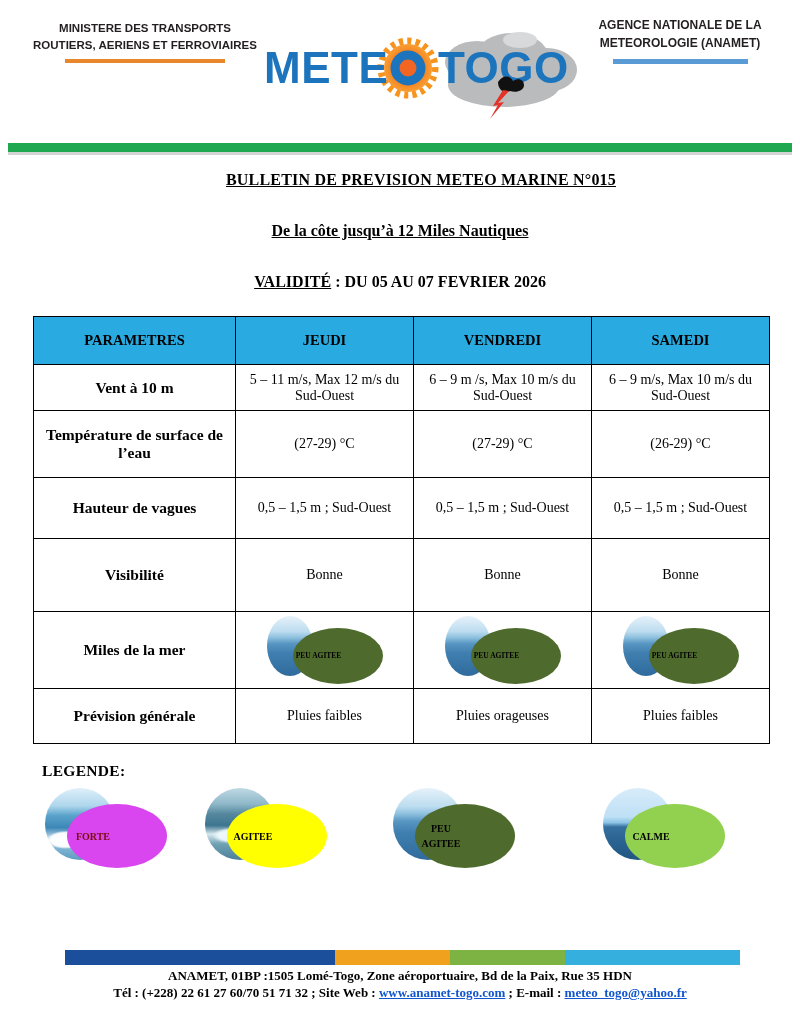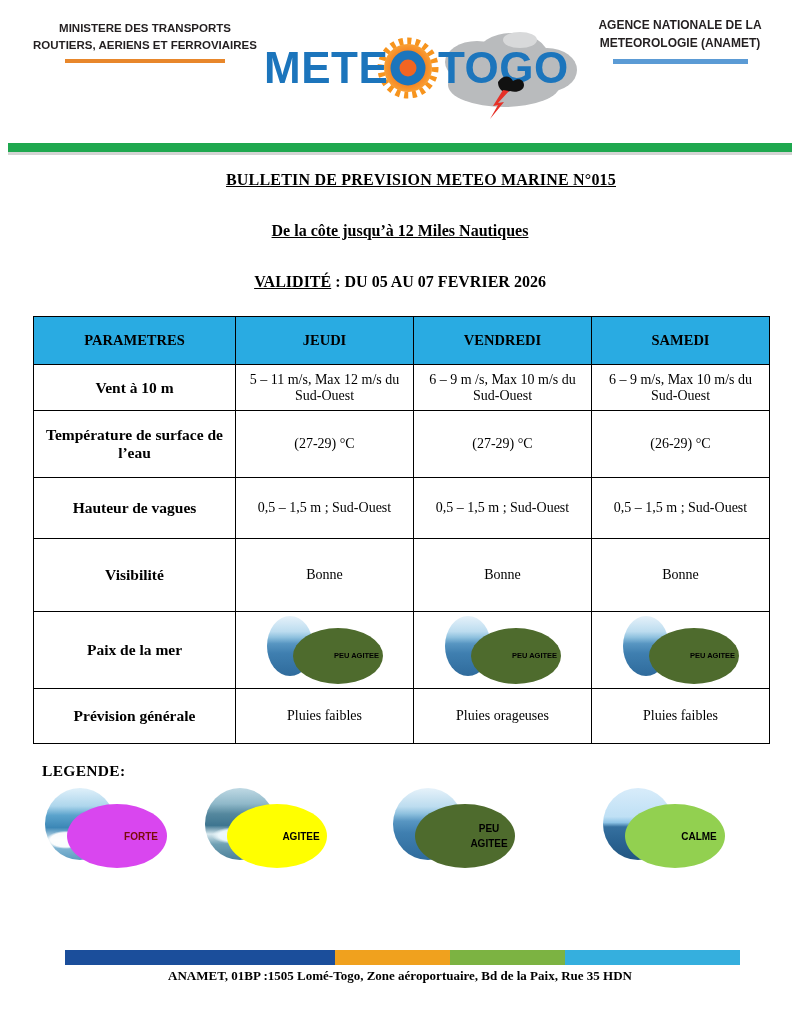--- a/index.html
+++ b/index.html
@@ -69,22 +69,22 @@
   .col-p { width:202px; } .col-d { width:178px; }
 
   
   .sea-combo { position:relative; width:116px; height:68px; margin:0 auto; }
   .sea-oval {
     position:absolute; left:0; top:0; width:46px; height:60px; border-radius:50%;
     background:
       linear-gradient(180deg,#e6f2fa 0%, #bcdcef 26%, #8dc0de 36%, #5896c2 46%, #3f7fb0 62%, #2f6b9c 100%);
   }
   .state-oval {
-    position:absolute; display:flex; align-items:center; justify-content:flex-end;
-    text-align:center; font-family:Liberation Sans, sans-serif; font-weight:bold;
+    position:absolute; display:flex; align-items:center; justify-content:flex-start;
+    text-align:center; font-family:Liberation Serif, serif; font-weight:bold;
     border-radius:50%;
   }
   .sea-combo .state-oval {
     left:26px; top:12px; width:90px; height:56px; background:#4e6b2d;
     color:#000; font-size:7.5px; line-height:1.6;
   }
   .sea-combo .state-oval span, .legend-item .state-oval span { display:block; width:52px; }
 
   
   .legend-title {
@@ -218,21 +218,21 @@
       <td class="val">0,5 – 1,5 m ; Sud-Ouest</td>
       <td class="val">0,5 – 1,5 m ; Sud-Ouest</td>
     </tr>
     <tr style="height:73px;">
       <td class="param">Visibilité</td>
       <td class="val">Bonne</td>
       <td class="val">Bonne</td>
       <td class="val">Bonne</td>
     </tr>
     <tr style="height:77px;">
-      <td class="param">Paix de la mer</td>
+      <td class="param">Miles de la mer</td>
       <td>
         <div class="sea-combo">
           <div class="sea-oval sea-peu"></div>
           <div class="state-oval">
                 <span>PEU AGITEE</span>
               </div>
         </div>
       </td>
       <td>
         <div class="sea-combo">
@@ -288,15 +288,16 @@
   </div>
 
   <div class="footer-bar">
     <div class="seg seg-blue"></div>
     <div class="seg seg-orange"></div>
     <div class="seg seg-green"></div>
     <div class="seg seg-cyan"></div>
   </div>
   <div class="footer-text">
     <div>ANAMET, 01BP :1505 Lomé-Togo, Zone aéroportuaire, Bd de la Paix, Rue 35 HDN</div>
+    <div><span>Tél : (+228) 22 61 27 60/70 51 71 32 ; Site Web : </span><a>www.anamet-togo.com</a><span> ; E-mail : </span><a>meteo_togo@yahoo.fr</a></div>
   </div>
 
 </div>
 
 </body></html>

